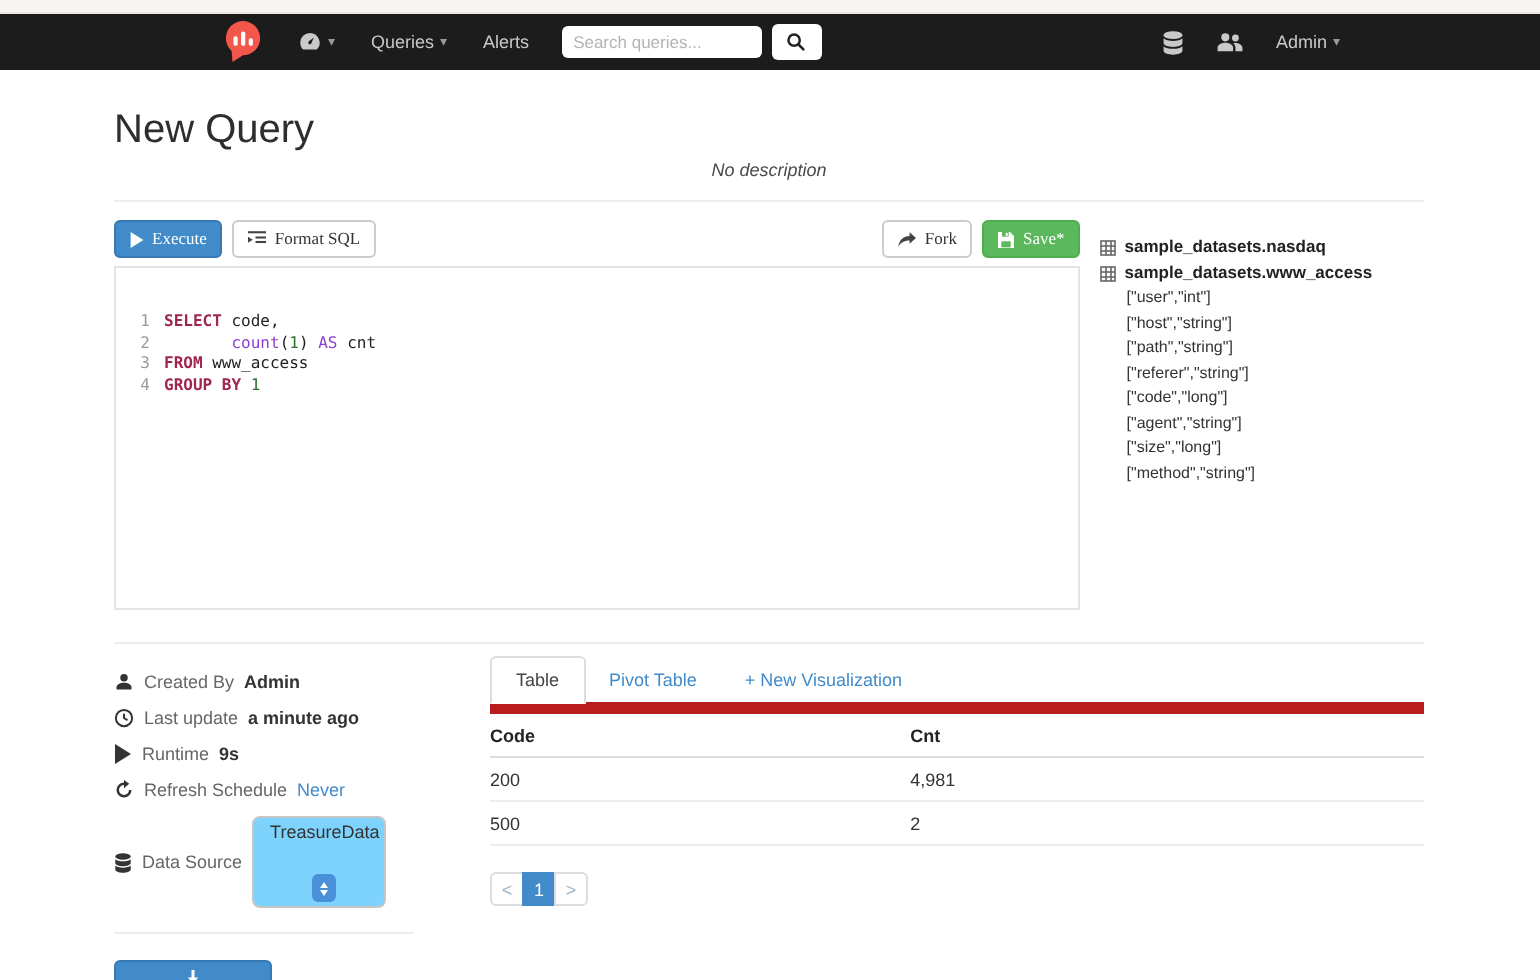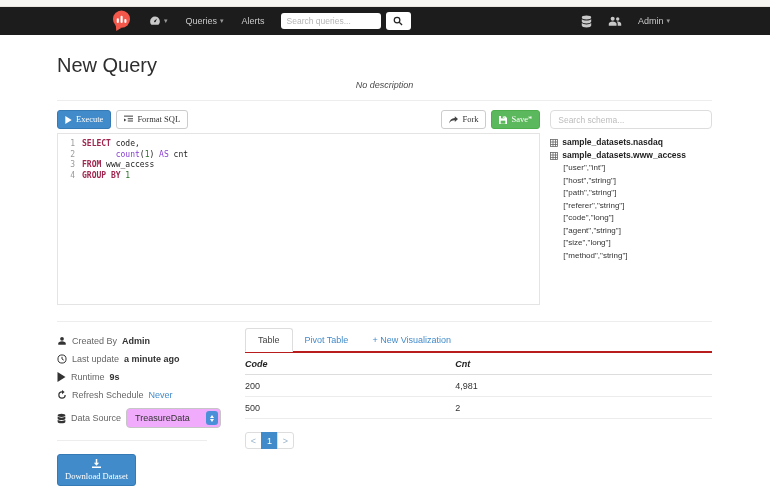--- a/index.html
+++ b/index.html
@@ -43,21 +43,21 @@
   .toolbar { display:flex; justify-content:space-between; margin-bottom:4px; }
   .btn {
     display:inline-flex; align-items:center; gap:4px; font-size:8.5px; line-height:1;
     padding:4px 7px; border-radius:3px; border:1px solid #ccc; background:#fff; color:#333;
     cursor:pointer; font-family:Liberation Serif, serif; white-space:nowrap;
   }
   .btn-primary { background:#428bca; border-color:#3579b5; color:#fff; }
   .btn-success { background:#5cb85c; border-color:#4cae4c; color:#fff; }
   .btn-group-right { display:flex; gap:5px; }
   .editor-box {
-    border:1px solid #e4e4e4; height:172px; background:#fff; padding:5px 0 0 4px;
+    border:1px solid #e4e4e4; height:172px; background:#fff; padding:22px 0 0 4px;
     font-family:"DejaVu Sans Mono", monospace; font-size:8px; line-height:10.5px; cursor:text;
   }
   .code-line { white-space:pre; }
   .ln { display:inline-block; width:13px; text-align:right; color:#9a9a9a; margin-right:7px; }
   .tk-kw { color:#a0264e; font-weight:bold; }
   .tk-fn { color:#8a3fd1; }
   .tk-nm { color:#2a6f2a; }
   .tk-pl { color:#222; }
 
   
@@ -76,43 +76,43 @@
 
   
   .bottom { display:flex; padding:6px 58px 0 57px; }
   .meta { width:188px; flex:none; }
   .meta-row { display:flex; align-items:center; gap:5px; margin:8px 0; font-size:9px; color:#666; }
   .meta-row .mi { color:#333; display:flex; align-items:center; flex:none; }
   .meta-val { font-weight:bold; color:#333; }
   .link { color:#428bca; cursor:pointer;text-align:right; }
   .ds-select {
     display:inline-flex; align-items:center; border:1px solid #c6c6c6; border-radius:4px;
-    padding:2px 2px 2px 8px; background:#f0abfc; gap:16px; cursor:pointer;
+    padding:2px 2px 2px 8px; background:#7dd3fc; gap:16px; cursor:pointer;flex-direction:column;
   }
   .ds-select .ds-val { font-size:9px; color:#333; }
   .stepper {
     width:12px; height:14px; background:#4a90d9; border-radius:3px;
     display:flex; flex-direction:column; align-items:center; justify-content:center; gap:1px;
   }
   .stepper i { display:block; width:0; height:0; border-left:2.5px solid transparent; border-right:2.5px solid transparent; }
   .stepper .up { border-bottom:3px solid #fff; }
   .stepper .dn { border-top:3px solid #fff; }
   .meta-hr { border:none; border-top:1px solid #ededed; margin:12px 0 0; width:150px; }
   .download-btn { margin-top:13px;flex-direction:column; }
 
   
   .results { flex:1; }
-  .tabs { display:flex; align-items:flex-end; border-bottom:2px solid #b91c1c; font-size:9px; }
+  .tabs { display:flex; align-items:flex-end; border-bottom:6px solid #b91c1c; font-size:9px; }
   .tab { padding:6px 12px; color:#428bca; cursor:pointer; white-space:nowrap; }
   .tab.active {
     background:#fff; color:#444; border:1px solid #ddd; border-bottom:1px solid #fff;
     border-radius:3px 3px 0 0; margin-bottom:-1px;
   }
   table.result { width:100%; border-collapse:collapse; font-size:9px; }
-  table.result th { text-align:left; font-weight:bold; color:#222; padding:6px 0 5px; border-bottom:1px solid #ddd;font-style:italic; }
+  table.result th { text-align:left; font-weight:bold; color:#222; padding:6px 0 5px; border-bottom:1px solid #ddd; }
   table.result td { padding:5.5px 0; border-bottom:1px solid #ececec; color:#333; }
   table.result .col-cnt { width:55%; }
   .pagination { display:flex; margin-top:13px; }
   .page-btn {
     min-width:17px; height:17px; display:flex; align-items:center; justify-content:center;
     border:1px solid #ddd; background:#fff; color:#9bb3c9; font-size:9px; cursor:pointer;
     margin-left:-1px; padding:0 4px;
   }
   .page-btn:first-child { border-radius:3px 0 0 3px; margin-left:0; }
   .page-btn:last-child { border-radius:0 3px 3px 0; }
@@ -235,21 +235,20 @@
       </div>
       <div class="editor-box" id="editor-code">
           <div class="code-line"><span class="ln">1</span><span><span class="tk-kw">SELECT</span><span class="tk-pl"> code,</span></span></div>
           <div class="code-line"><span class="ln">2</span><span><span class="tk-pl">       </span><span class="tk-fn">count</span><span class="tk-pl">(</span><span class="tk-nm">1</span><span class="tk-pl">) </span><span class="tk-fn">AS</span><span class="tk-pl"> cnt</span></span></div>
           <div class="code-line"><span class="ln">3</span><span><span class="tk-kw">FROM</span><span class="tk-pl"> www_access</span></span></div>
           <div class="code-line"><span class="ln">4</span><span><span class="tk-kw">GROUP BY</span><span class="tk-nm"> 1</span></span></div>
         </div>
     </div>
 
     <div class="schema">
-      <input type="text" placeholder="Search schema..." style="">
       <div class="schema-list">
           <div class="schema-table">
             <svg width="8" height="8" viewBox="0 0 16 16" stroke="currentColor" stroke-width="1.6" fill="none">
               <rect x="1" y="1" width="14" height="14"></rect>
               <line x1="1" y1="6" x2="15" y2="6"></line>
               <line x1="1" y1="11" x2="15" y2="11"></line>
               <line x1="6" y1="1" x2="6" y2="15"></line>
               <line x1="11" y1="1" x2="11" y2="15"></line>
             </svg>
             <span>sample_datasets.nasdaq</span>

